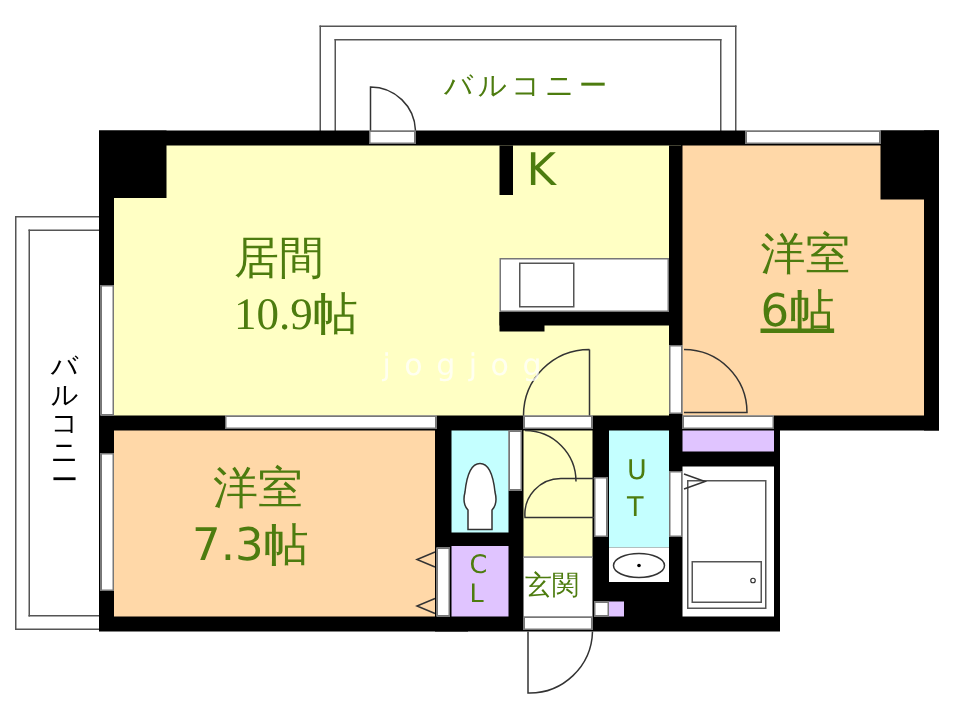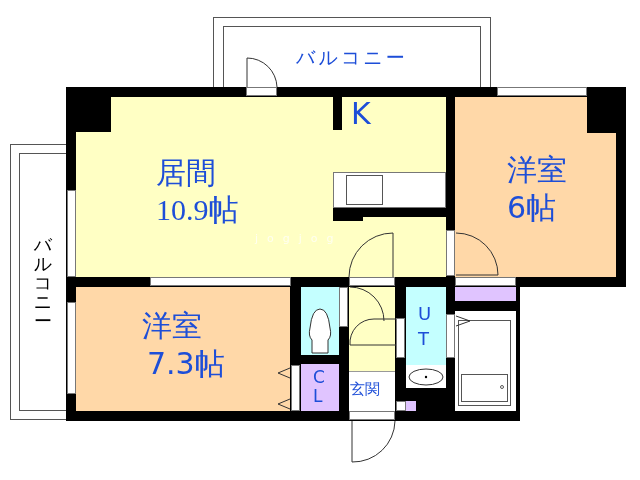--- a/index.html
+++ b/index.html
@@ -1,21 +1,21 @@
 <!DOCTYPE html>
 <html><head>
 <meta charset="utf-8">
 <style>
   html,body{margin:0;padding:0;background:#ffffff;}
   body{width:640px;height:480px;position:relative;overflow:hidden;font-family:"DejaVu Sans","Liberation Sans",sans-serif;}
   .abs{position:absolute;box-sizing:border-box;}
   .wall{background:#000;}
   .win{background:#fff;}
   .line{border:1px solid #555;}
-  .lbl{position:absolute;color:#1d4ed8;line-height:1;white-space:nowrap;}
+  .lbl{position:absolute;color:#4d7c0f;line-height:1;white-space:nowrap;}
   .big{font-size:30px;}
   .med{font-size:19px;}
   svg{position:absolute;left:0;top:0;}
 </style>
 </head>
 <body>
 
 <div class="abs" style="left:0;top:0;width:640px;height:480px;">
 
   <div class="abs line" style="left:213px;top:17px;width:278px;height:72px;border-bottom:none;"></div>
@@ -57,21 +57,21 @@
   <svg width="640" height="480" style="pointer-events:none;">
     <path d="M312,353 L312,340 Q308,336 310,328 Q312,309 320,309 Q328,309 330,328 Q332,336 328,340 L328,353 Z" fill="#fff" stroke="#333" stroke-width="1"></path>
   </svg>
 
   <div class="abs" style="left:301px;top:364px;width:38px;height:47px;background:#E0C4FF;"></div>
   <div class="lbl" style="left:313px;top:369px;font-size:17px;">C</div>
   <div class="lbl" style="left:313px;top:388px;font-size:17px;">L</div>
 
   <div class="abs" style="left:349px;top:287px;width:46px;height:84px;background:#FFFFC4;"></div>
   <div class="abs" style="left:349px;top:371px;width:46px;height:40px;background:#fff;border-top:1px solid #999;"></div>
-  <div class="lbl" style="left:350px;top:382px;font-size:15px;">玄関</div>
+  <div class="lbl" style="left:350px;top:382px;font-size:18px;">玄関</div>
 
   <div class="abs" style="left:406px;top:287px;width:40px;height:78px;background:#C4FFFF;"></div>
   <div class="lbl" style="left:418px;top:305px;font-size:18px;">U</div>
   <div class="lbl" style="left:418px;top:330px;font-size:18px;">T</div>
   <div class="abs" style="left:406px;top:365px;width:40px;height:23px;background:#fff;"></div>
   <svg width="640" height="480" style="pointer-events:none;">
     <ellipse cx="426" cy="377" rx="17" ry="8" fill="#fff" stroke="#333" stroke-width="1"></ellipse>
     <circle cx="426" cy="377" r="1.2" fill="#000"></circle>
   </svg>
   <div class="abs" style="left:406px;top:401px;width:10px;height:10px;background:#E0C4FF;"></div>
@@ -112,19 +112,19 @@
       <path d="M290,399 L278,404 L290,409"></path>
     </g>
   </svg>
 
   <div class="lbl big" style="left:156px;top:158px;">居間</div>
   <div class="lbl big" style="left:156px;top:195px;font-family:Liberation Serif, serif;">10.9帖</div>
 
   <div class="lbl big" style="left:351px;top:99px;">K</div>
 
   <div class="lbl big" style="left:507px;top:155px;">洋室</div>
-  <div class="lbl big" style="left:507px;top:193px;">6帖</div>
+  <div class="lbl big" style="left:507px;top:193px;text-decoration:underline;">6帖</div>
 
   <div class="lbl big" style="left:142px;top:311px;">洋室</div>
-  <div class="lbl big" style="left:147px;top:349px;">7.3帖</div>
+  <div class="lbl big" style="left:128px;top:349px;">7.3帖</div>
 
-  <div class="lbl" style="left:255px;top:233px;font-size:11px;color:#ffffff;opacity:0.75;letter-spacing:9px;">jogjog</div>
+  <div class="lbl" style="left:255px;top:233px;font-size:20px;color:#ffffff;opacity:0.75;letter-spacing:9px;">jogjog</div>
 </div>
 
 </body></html>

